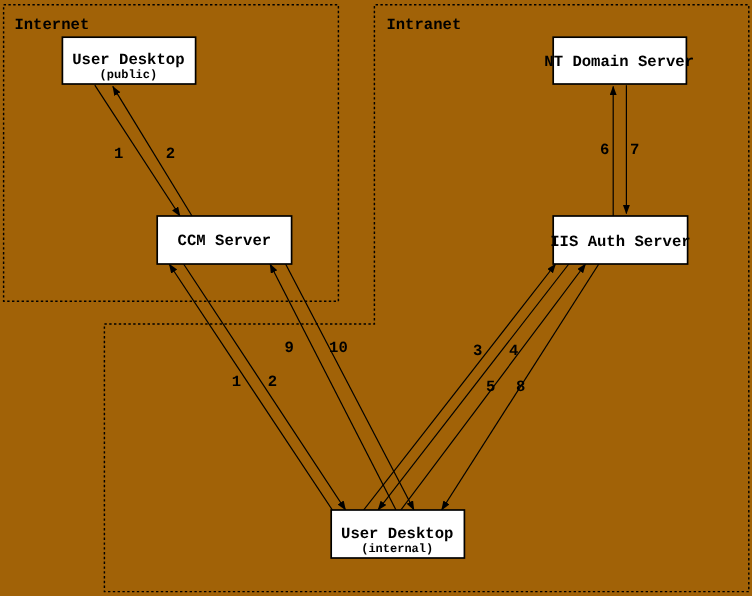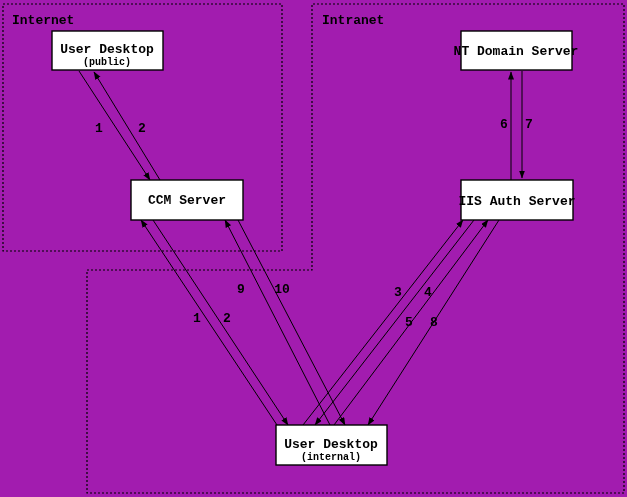--- a/index.html
+++ b/index.html
@@ -4,21 +4,21 @@
 <style>
   html, body {
     margin: 0;
     padding: 0;
     background: #ffffff;
   }
   .stage {
     position: relative;
     width: 627px;
     height: 497px;
-    background: #a21caf;
+    background: #a16207;
     font-family: "Liberation Mono", "DejaVu Sans Mono", monospace;
   }
   svg { display: block; }
   .zone-outline {
     fill: none;
     stroke: #000000;
     stroke-width: 1.2;
     stroke-dasharray: 2 2;
   }
   .node-box {

